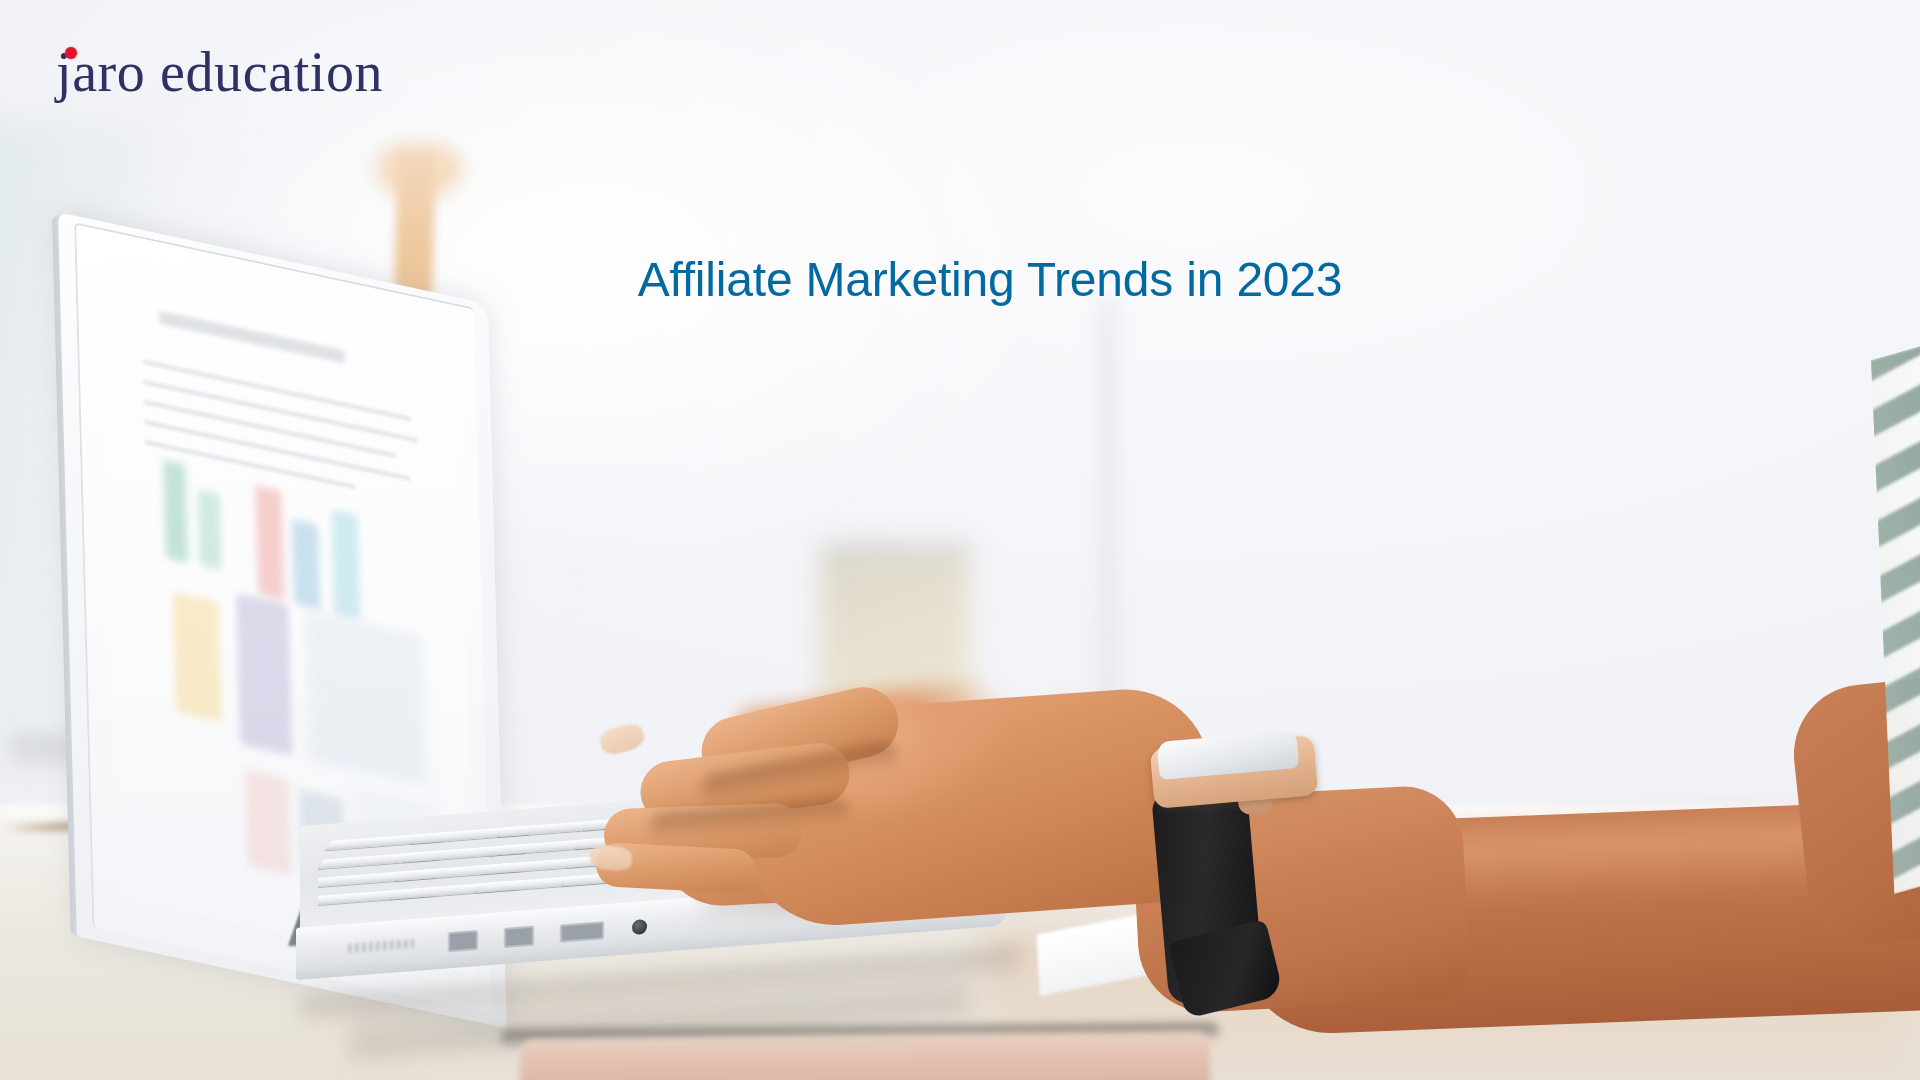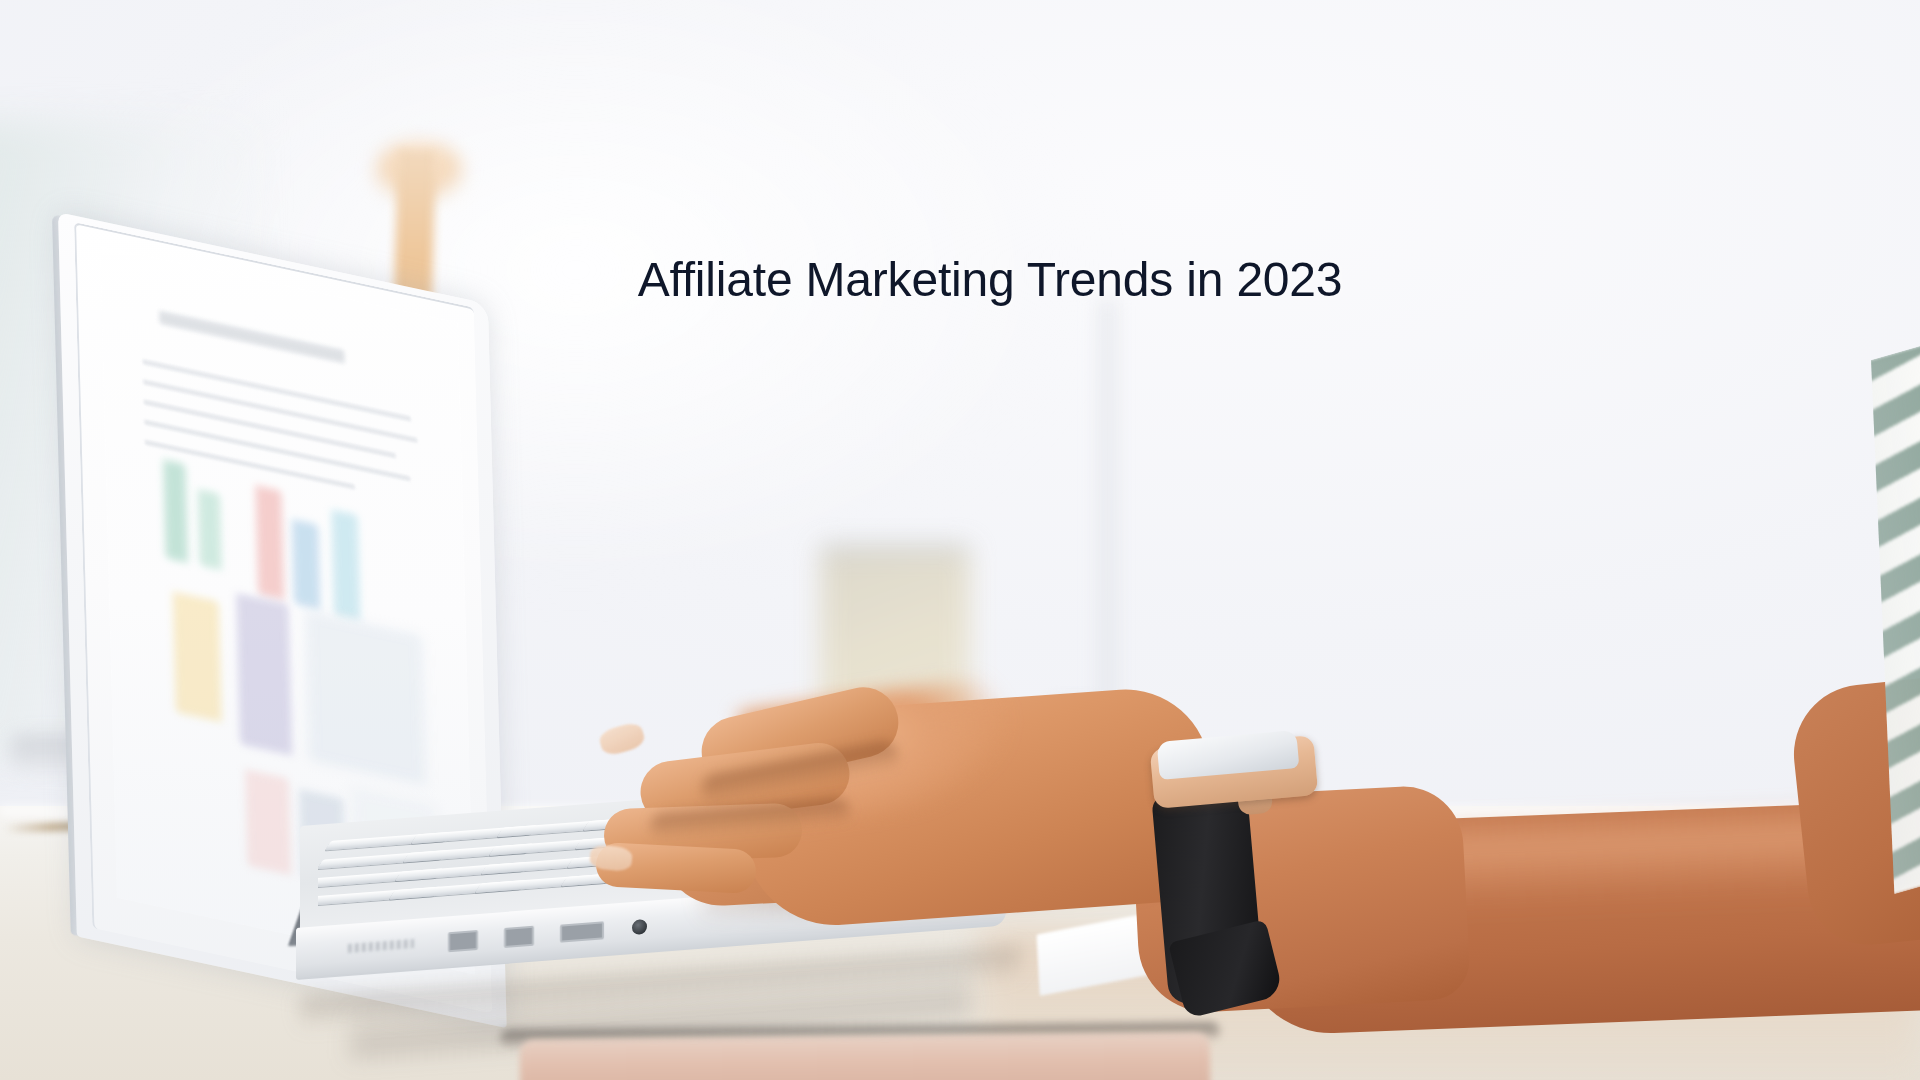--- a/index.html
+++ b/index.html
@@ -655,21 +655,21 @@
     color: #2e3570;
     text-shadow: 0 0 10px rgba(255,255,255,0.85), 0 0 22px rgba(255,255,255,0.6);
   }
   .headline-sub {
     margin: 10px 0 0 0;
     font-family: "Liberation Sans", "DejaVu Sans", sans-serif;
     font-weight: normal;
     font-size: 48px;
     line-height: 1.1;
     letter-spacing: -0.2px;
-    color: #0f172a;
+    color: #0369a1;
     text-shadow: 0 0 10px rgba(255,255,255,0.85), 0 0 20px rgba(255,255,255,0.55);
   }
 </style>
 </head>
 <body>
 
 <div class="stage">
 
   <div class="photo soften">
     <div class="bg-base"></div>
@@ -795,18 +795,22 @@
 
       <div class="shoulder"></div>
       <div class="sleeve"></div>
       <div class="sleeve-shade"></div>
     </div>
 
     <div class="phone-lip"></div>
     <div class="phone"></div>
   </div>
 
+  <div class="logo">
+    <div class="logo-text">jaro education</div>
+    <span class="logo-dot"></span>
+  </div>
 
   <div class="headline">
     <h2 class="headline-sub">Affiliate Marketing Trends in 2023</h2>
   </div>
 
 </div>
 
 </body></html>

